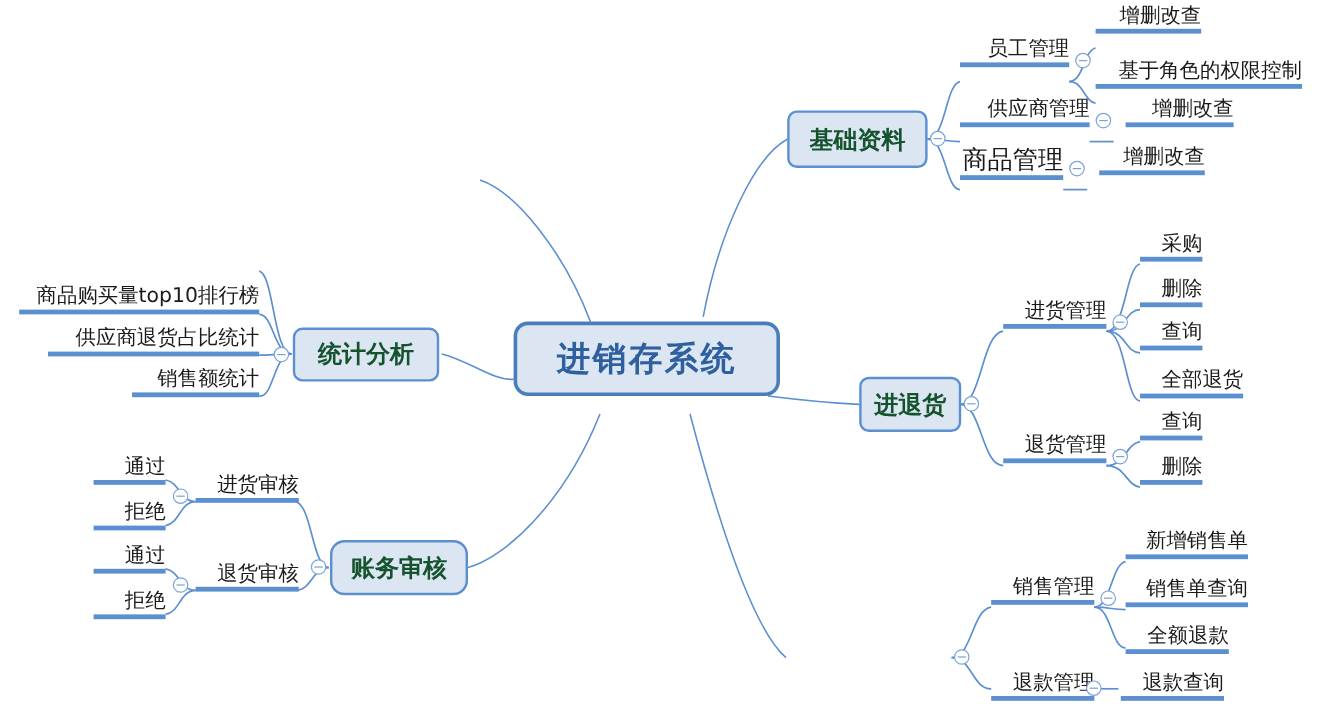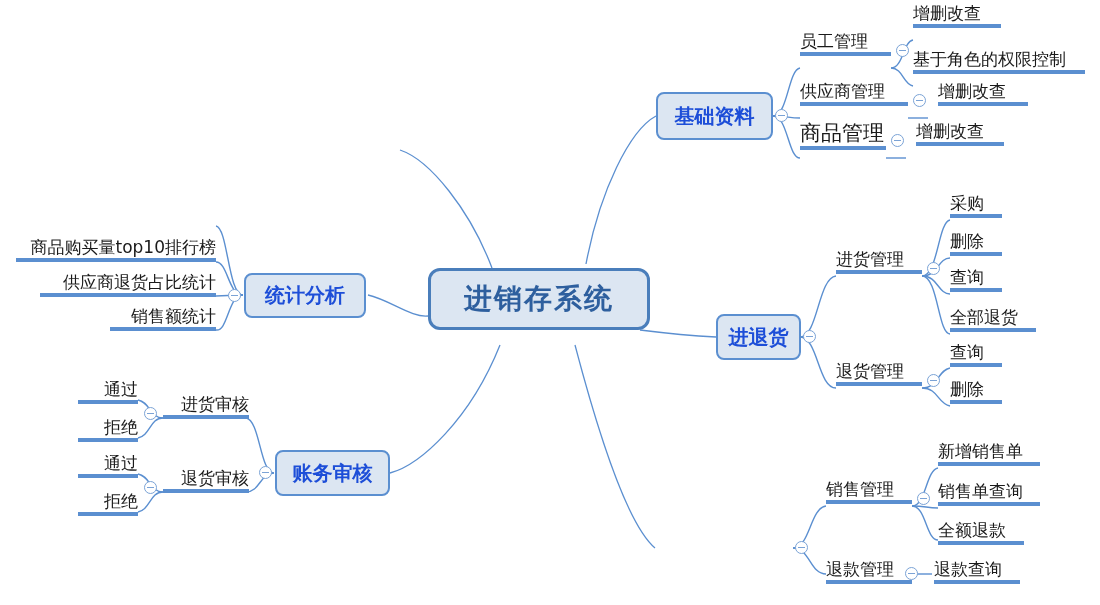--- a/index.html
+++ b/index.html
@@ -42,41 +42,42 @@
   
   .branch-node {
     position: absolute;
     box-sizing: border-box;
     background: #dce6f2;
     border: 2px solid #5b8fd0;
     border-radius: 8px;
     display: flex;
     align-items: center;
     justify-content: center;
-    color: #1d4ed8;
+    color: #14532d;
     font-weight: bold;
     z-index: 5;
   }
 
   
   .leaf {
     position: absolute;
     box-sizing: border-box;
     color: #1a1a1a;
     white-space: nowrap;
     line-height: 1.0;
     z-index: 4;
     padding-bottom: 3px;
   }
   .leaf.right { text-align: left; }
   .leaf.left  { text-align: right; }
 
   .leaf .txt {
     display: block;
     white-space: nowrap;
+    text-align: right;
   }
   .leaf .rule {
     display: block;
     height: 4px;
     background: #5b8fd0;
     margin-top: 2px;
   }
 
   
   .collapse-icon {
@@ -186,21 +187,21 @@
   <div class="collapse-icon" style="left:803px; top:330px;"></div>
 
   <div class="collapse-icon" style="left:795px; top:541px;"></div>
 
 
   <div class="branch-node" style="left:244px; top:273px; width:122px; height:45px; font-size:20px;">
     <span>统计分析</span>
   </div>
   <div class="collapse-icon" style="left:228px; top:289px;"></div>
 
-  <div class="branch-node" style="left:275px; top:450px; width:115px; height:46px; font-size:20px;">
+  <div class="branch-node" style="left:275px; top:450px; width:115px; height:46px; font-size:20px;border-radius:12px;">
     <span>账务审核</span>
   </div>
   <div class="collapse-icon" style="left:259px; top:466px;"></div>
 
   <div class="leaf right" style="left:800px; top:33px; width:91px; font-size:17px;">
     <span class="txt">员工管理</span>
     <span class="rule"></span>
   </div>
   <div class="collapse-icon" style="left:896px; top:44px;"></div>
 

